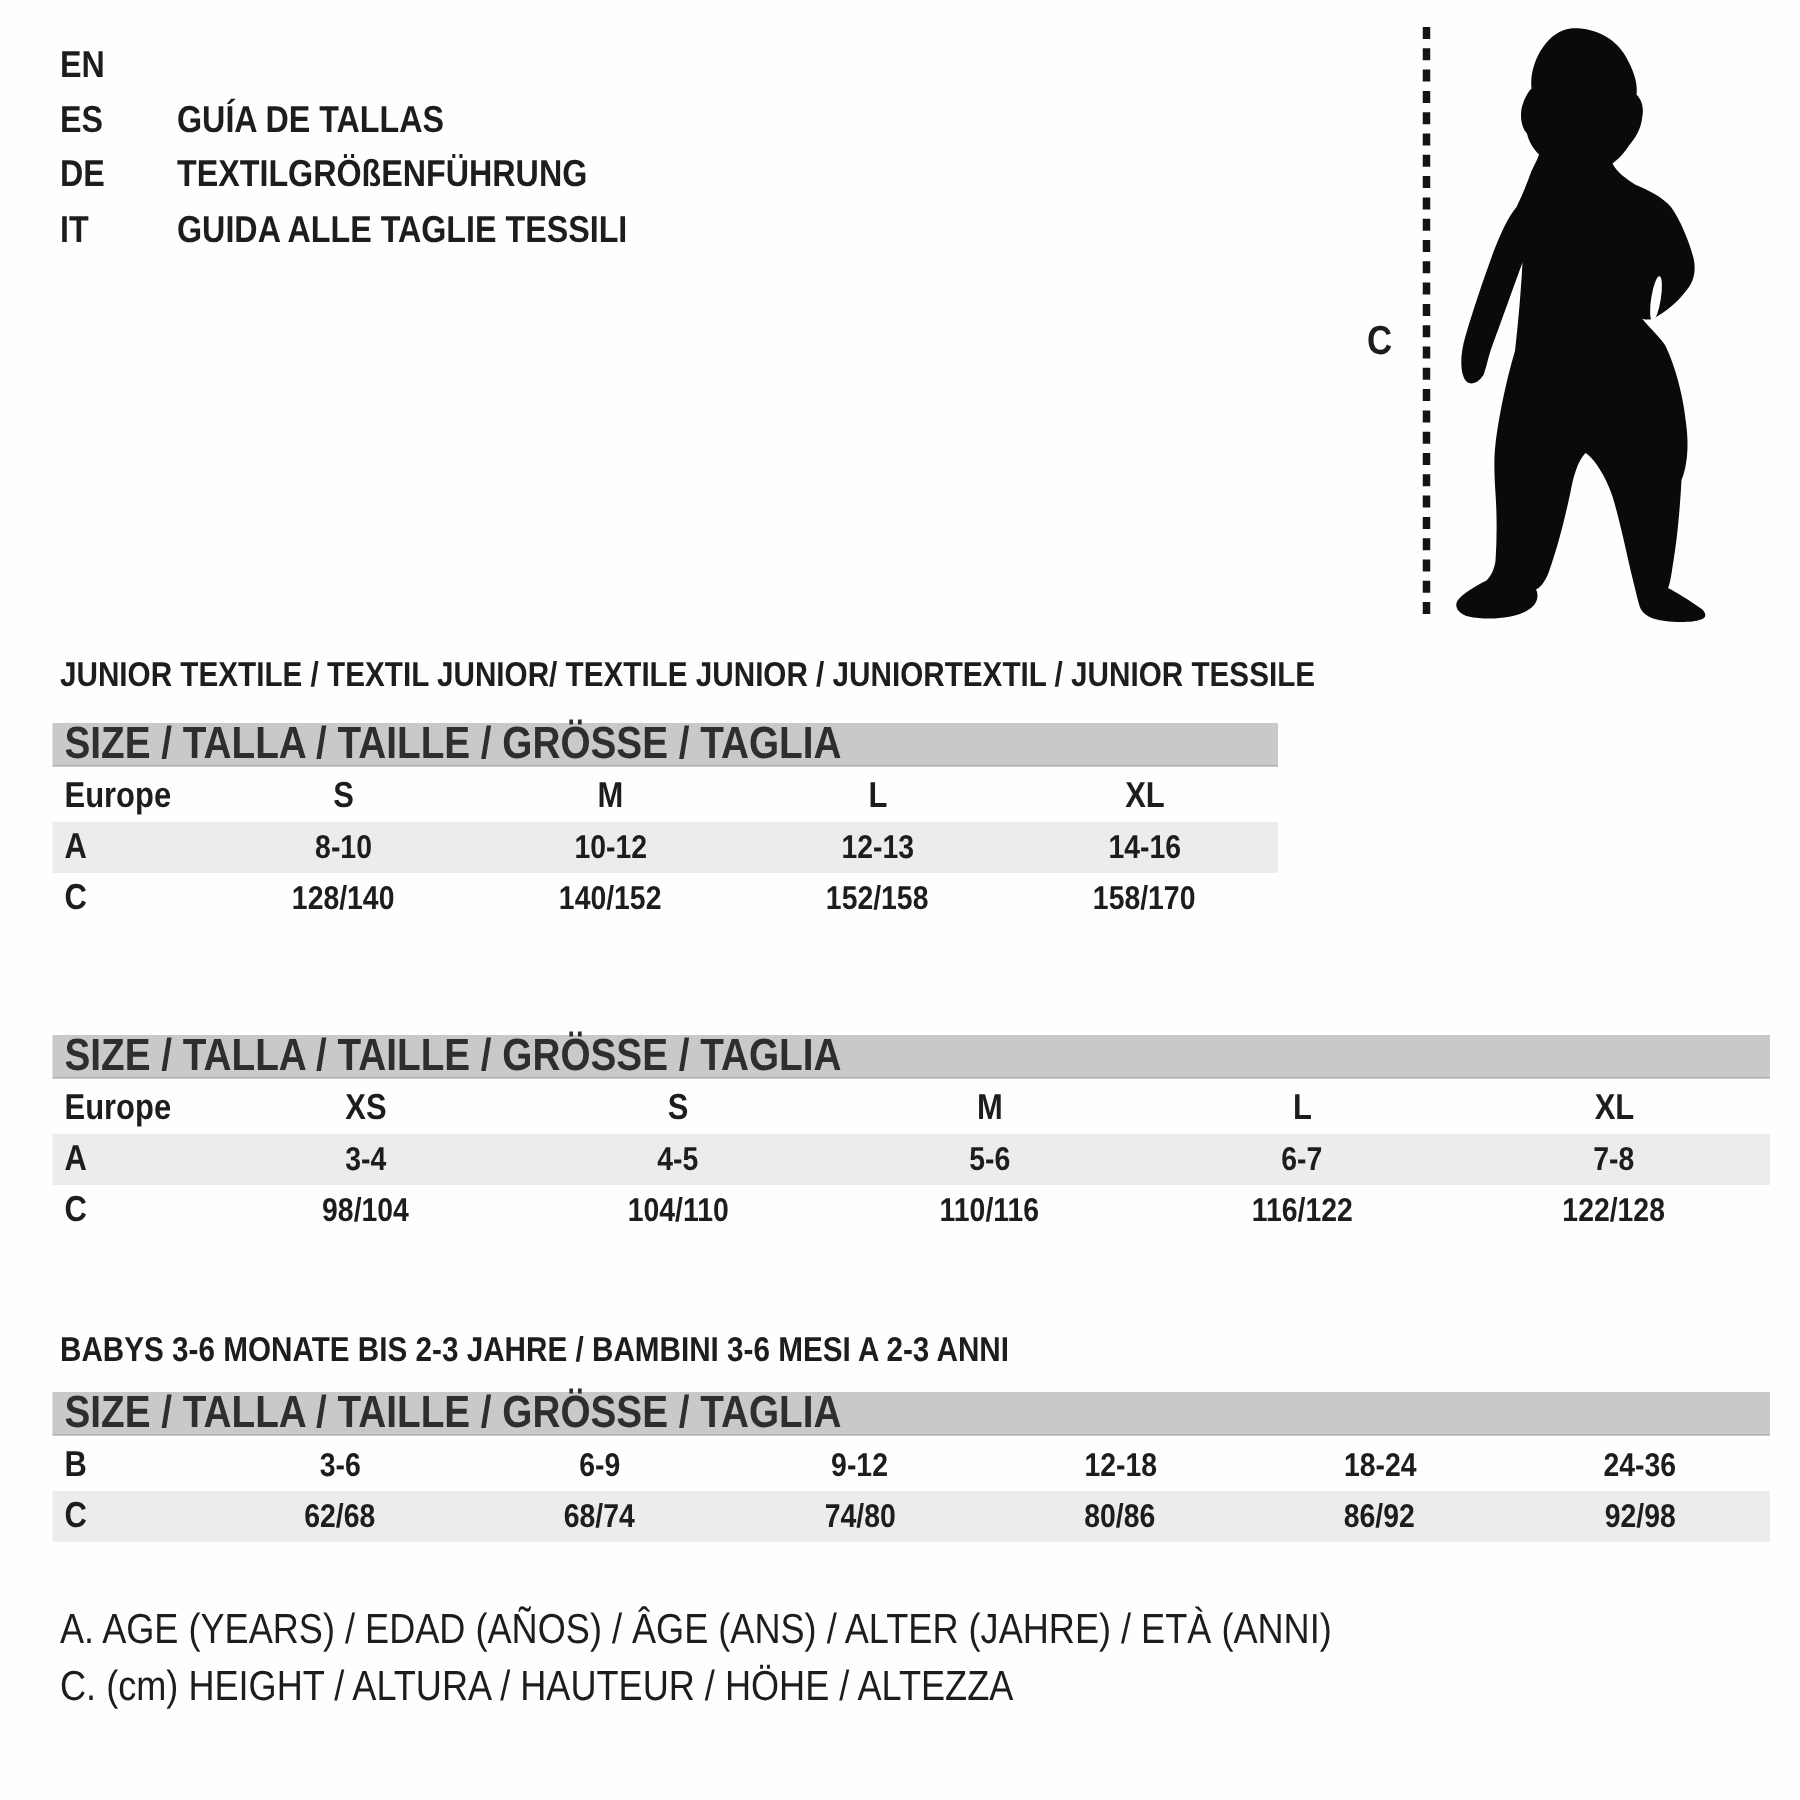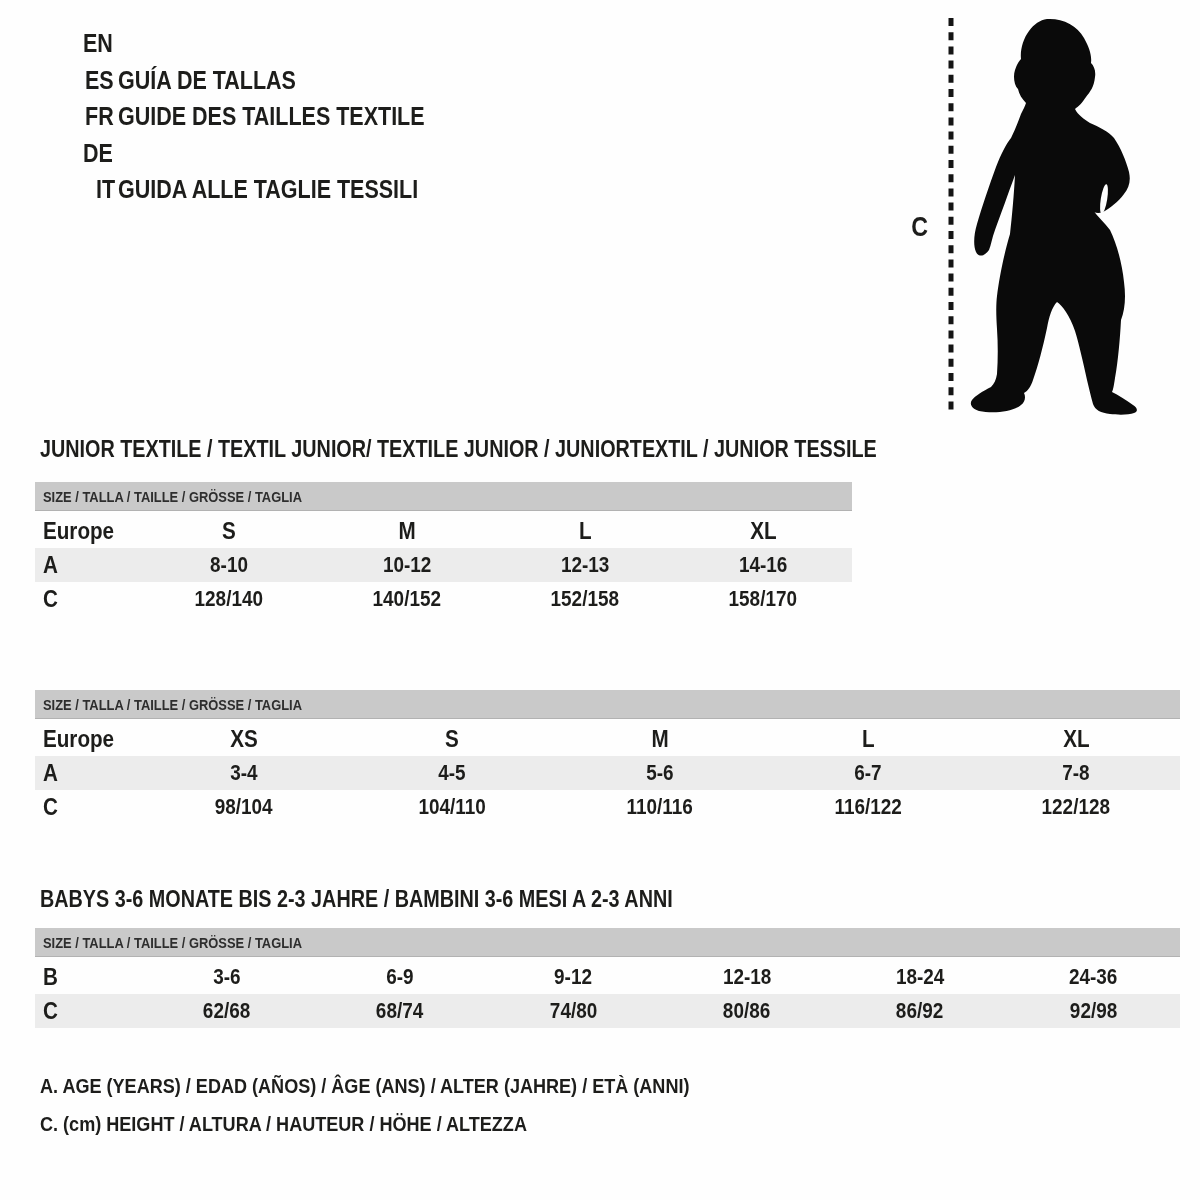--- a/index.html
+++ b/index.html
@@ -8,65 +8,62 @@
     font-family:"Liberation Sans",sans-serif;color:var(--text,#1d1d1b);
     overflow:hidden;
   }
   .abs{position:absolute;}
   .cond{display:inline-block;transform:scaleX(.86);transform-origin:center;white-space:nowrap;}
   .cond-l{display:inline-block;transform:scaleX(.86);transform-origin:left center;white-space:nowrap;}
 
   
   .lang{top:25px;left:40px;font-size:25px;font-weight:bold;line-height:36.5px;}
   .lang-row{display:flex;}
-  .lang-code{width:78px;text-align:right;}
+  .lang-code{width:78px;}
 
   
   .sec-title{font-size:23px;font-weight:bold;line-height:26px;}
   .sub-a{font-size:15px;vertical-align:-6px;}
 
   
   .tbl{position:absolute;left:35px;}
   .bar{
     height:29px;background:var(--bar,#c9c9c9);border-bottom:1px solid #b2b2b2;
     display:flex;align-items:center;padding-left:8px;box-sizing:border-box;
-    font-size:15px;font-weight:bold;color:#2e2e2e;margin-bottom:3px;
+    font-size:30px;font-weight:bold;color:#2e2e2e;margin-bottom:3px;
   }
   .row{height:34px;display:flex;align-items:center;font-size:22px;font-weight:bold;}
   .row .lbl{width:105px;padding-left:8px;box-sizing:border-box;font-size:24px;}
   .row .cell{flex:1;text-align:center;}
   .size-row{font-size:24px;}
   .shaded{background:var(--shade,#ececec);}
 
   
-  .legend{left:40px;top:1067px;font-size:21px;font-weight:bold;line-height:38px;}
+  .legend{left:40px;top:1067px;font-size:28px;font-weight:normal;line-height:38px;}
 
   
   .sil{fill:var(--silhouette,#0a0a0a);}
   .measure-c{left:902px;top:212px;width:36px;text-align:center;font-size:27px;font-weight:bold;}
 </style>
 </head>
 <body>
 
 <div class="page">
 
   <div class="abs lang">
     <div class="lang-row">
       <div class="lang-code"><span class="cond-l">EN</span></div>
     </div>
     <div class="lang-row">
       <div class="lang-code"><span class="cond-l">ES</span></div>
       <div><span class="cond-l">GUÍA DE TALLAS</span></div>
     </div>
     <div class="lang-row">
-      <div class="lang-code"><span class="cond-l">FR</span></div>
-      <div><span class="cond-l">GUIDE DES TAILLES TEXTILE</span></div>
-    </div>
-    <div class="lang-row">
       <div class="lang-code"><span class="cond-l">DE</span></div>
+      <div><span class="cond-l">TEXTILGRÖßENFÜHRUNG</span></div>
     </div>
     <div class="lang-row">
       <div class="lang-code"><span class="cond-l">IT</span></div>
       <div><span class="cond-l">GUIDA ALLE TAGLIE TESSILI</span></div>
     </div>
   </div>
 
   <div class="abs measure-c"><span class="cond">C</span></div>
 
   <svg class="abs" style="left:900px;top:8px" width="260" height="412" viewBox="0 0 260 412">

